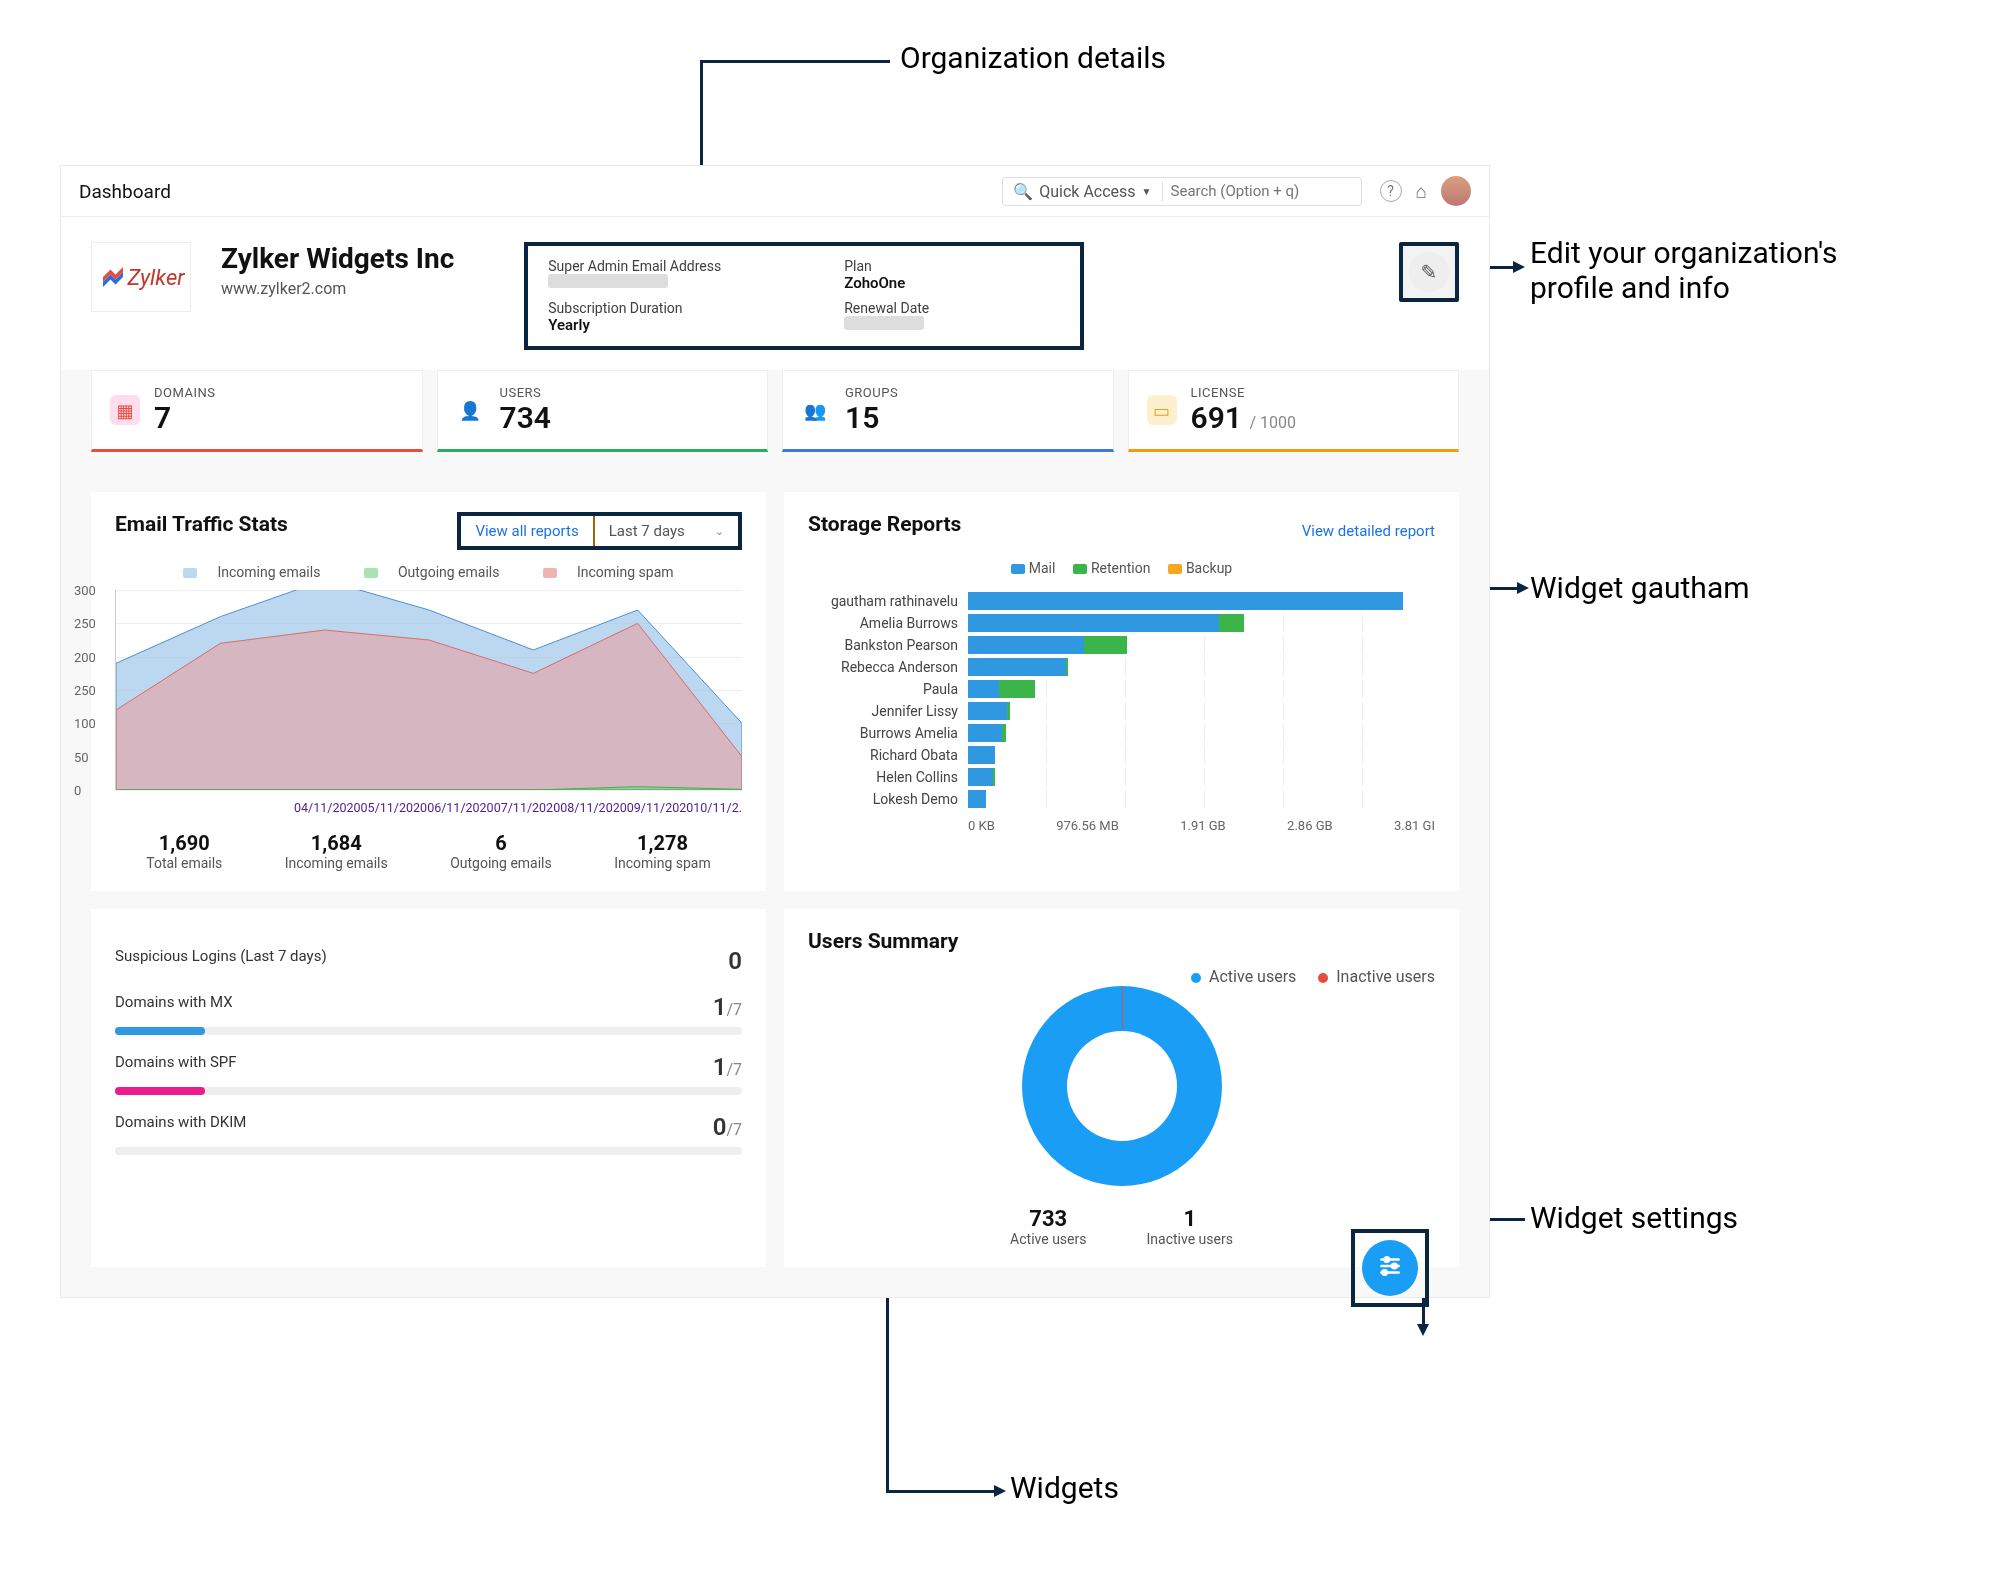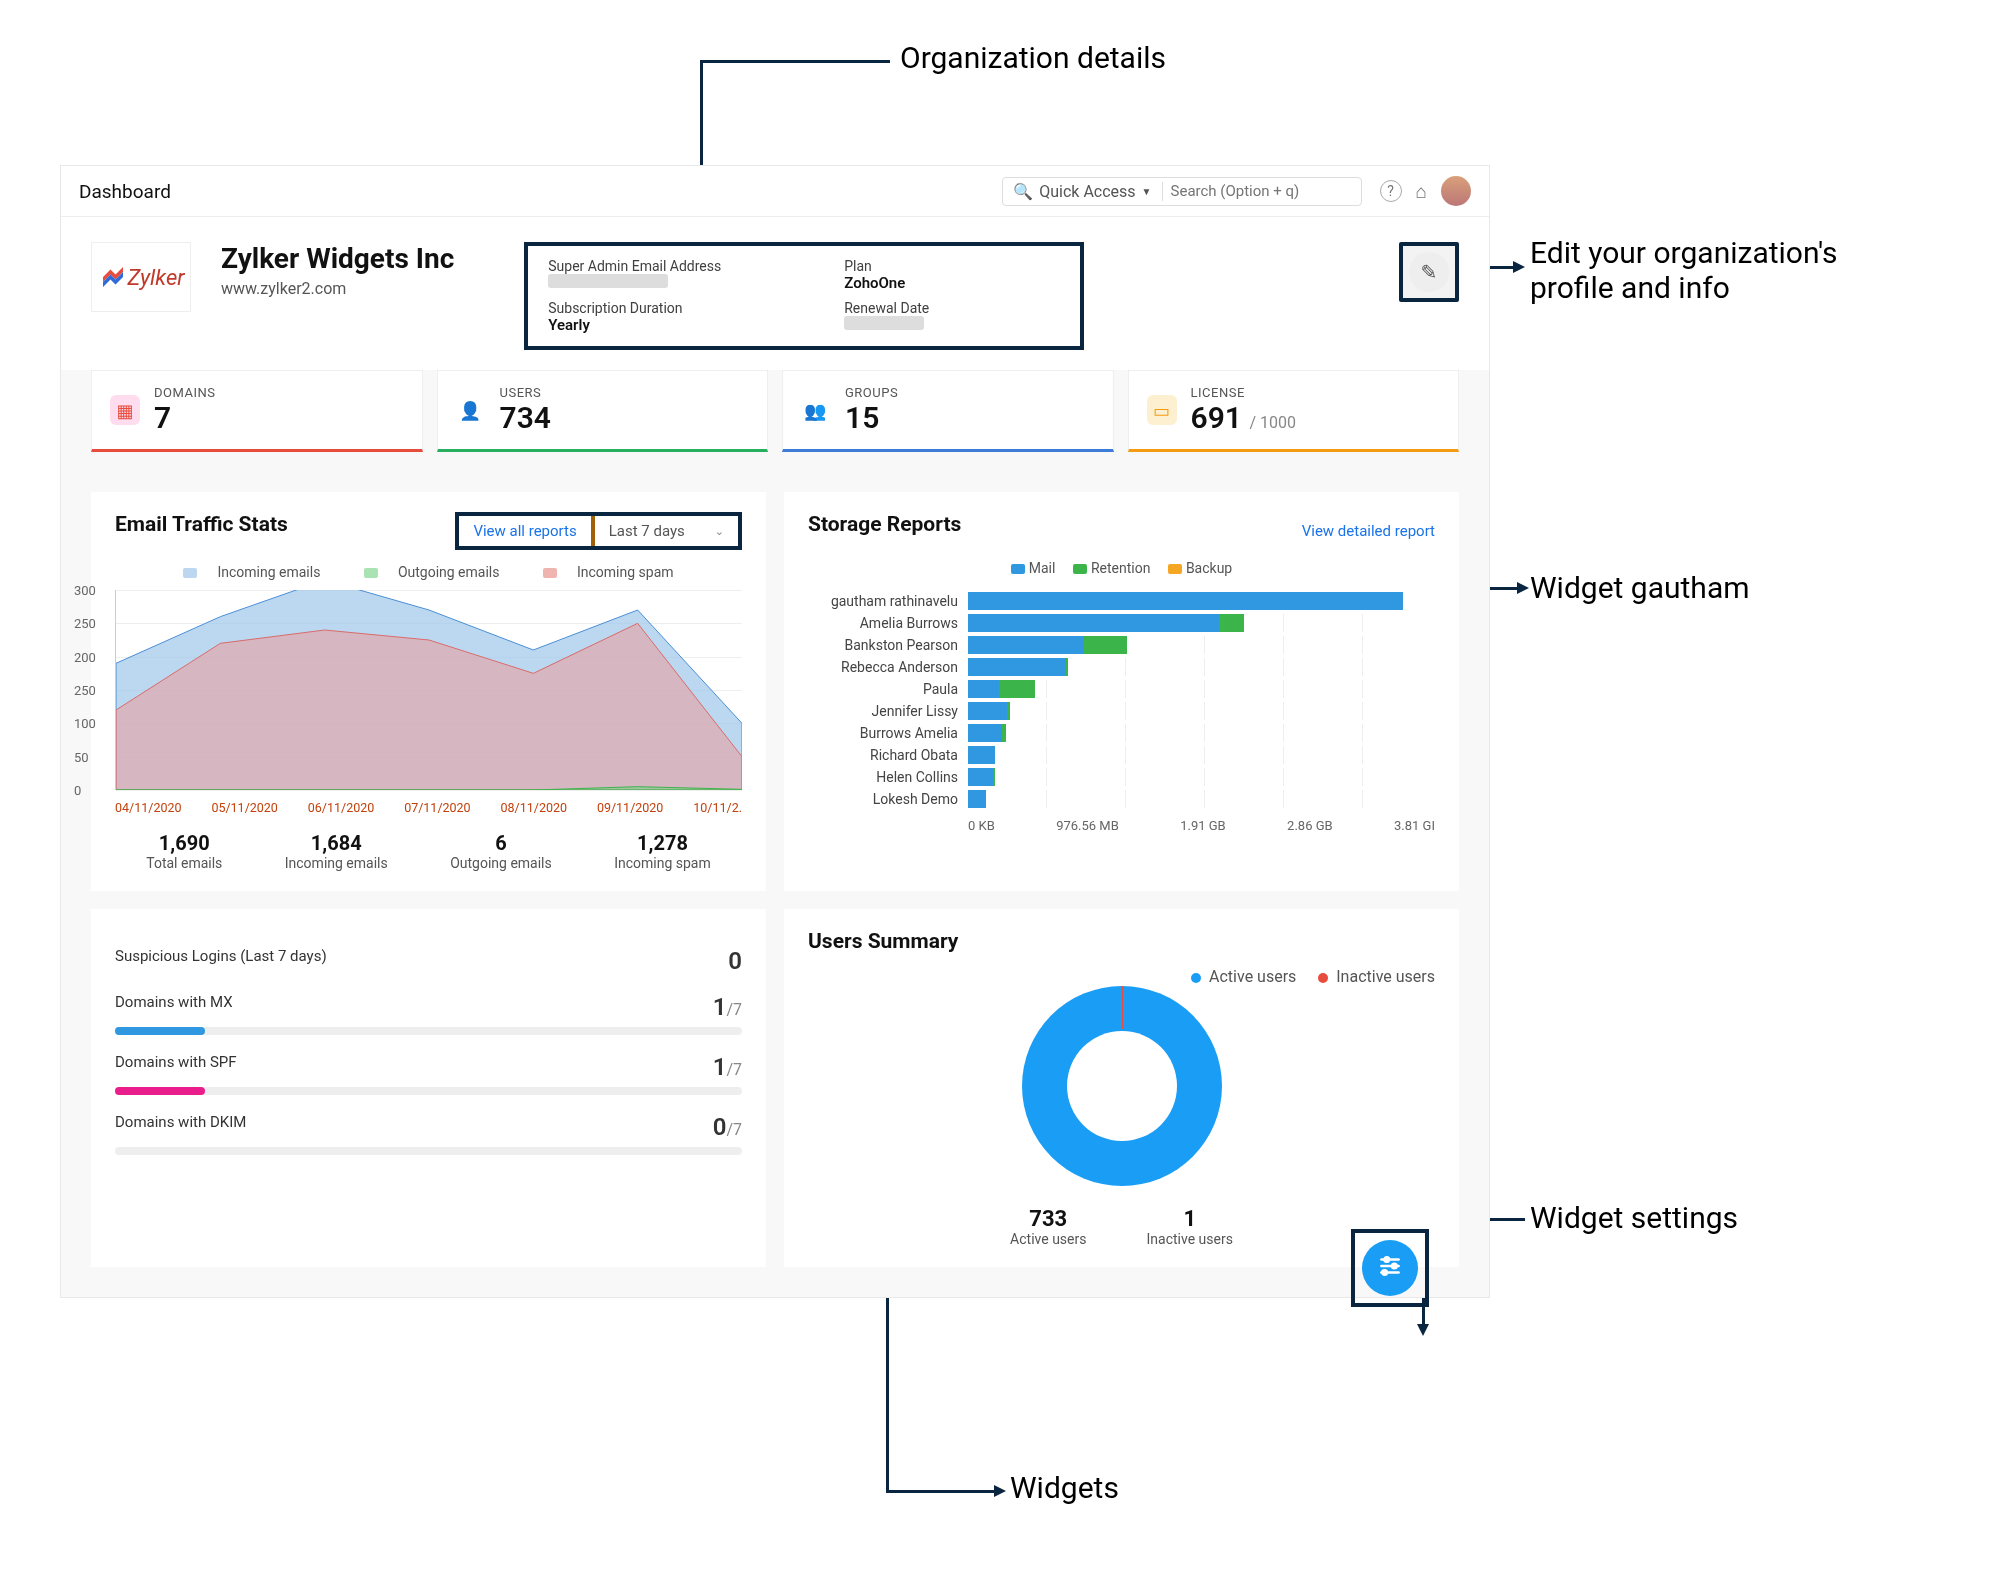--- a/index.html
+++ b/index.html
@@ -46,32 +46,32 @@
   .stat.users { border-bottom-color:#27ae60;}
   .stat.groups { border-bottom-color:#3d7bd9;}
   .stat.license { border-bottom-color:#f39c12;}
 
   
   .widgets { display:grid; grid-template-columns:1fr 1fr; gap:18px; padding:20px 30px 30px; background:#f8f8f8;}
   .widget { background:#fff; padding:20px 24px; }
   .widget h3 { font-size:21px; font-weight:700; margin-bottom:14px;}
   .widget-head { display:flex; align-items:center; justify-content:space-between;}
   .widget-head .filter { border:4px solid #0a2540; display:flex; align-items:center; font-size:15px;}
-  .widget-head .filter .link { color:#1a73e8; padding:6px 14px; border-right:4px solid #a16207;}
+  .widget-head .filter .link { color:#1a73e8; padding:6px 14px; border-right:2px solid #a16207;}
   .widget-head .filter .sel { padding:6px 14px; color:#555; display:flex; align-items:center; gap:30px;}
   .linkbtn { color:#1a73e8; font-size:15px; }
 
   
   .legend { text-align:center; font-size:14px; color:#555; margin:14px 0 8px;}
   .legend span { margin:0 10px;}
   .sw { display:inline-block; width:14px; height:10px; border-radius:2px; vertical-align:middle; margin-right:4px;}
   .area-chart { position:relative; height:200px; margin:10px 0; border-left:1px solid #ccc; }
   .y-tick { position:absolute; left:-42px; font-size:13px; color:#666; transform:translateY(-50%);}
   .grid-line { position:absolute; left:0; right:0; height:1px; background:#eee;}
-  .x-labels { display:flex; justify-content:space-between; font-size:12.5px; color:#c2410c; margin-top:4px;}
+  .x-labels { display:flex; justify-content:flex-end; font-size:12.5px; color:#4c1d95; margin-top:4px;}
   .totals { display:flex; justify-content:space-around; margin-top:16px; text-align:center;}
   .totals .n { font-size:20px; font-weight:700;}
   .totals .t { font-size:14px; color:#555;}
 
   
   .storage-legend { text-align:center; font-size:14px; color:#555; margin:10px 0 16px;}
   .sbar-row { display:grid; grid-template-columns: 150px 1fr; align-items:center; gap:10px; margin-bottom:4px; font-size:14px;}
   .sbar-row .name { text-align:right; color:#444;}
   .sbar-track { height:18px; position:relative; background:repeating-linear-gradient(90deg,transparent,transparent 78px,#eee 78px,#eee 79px);}
   .seg { position:absolute; top:0; height:18px;}

